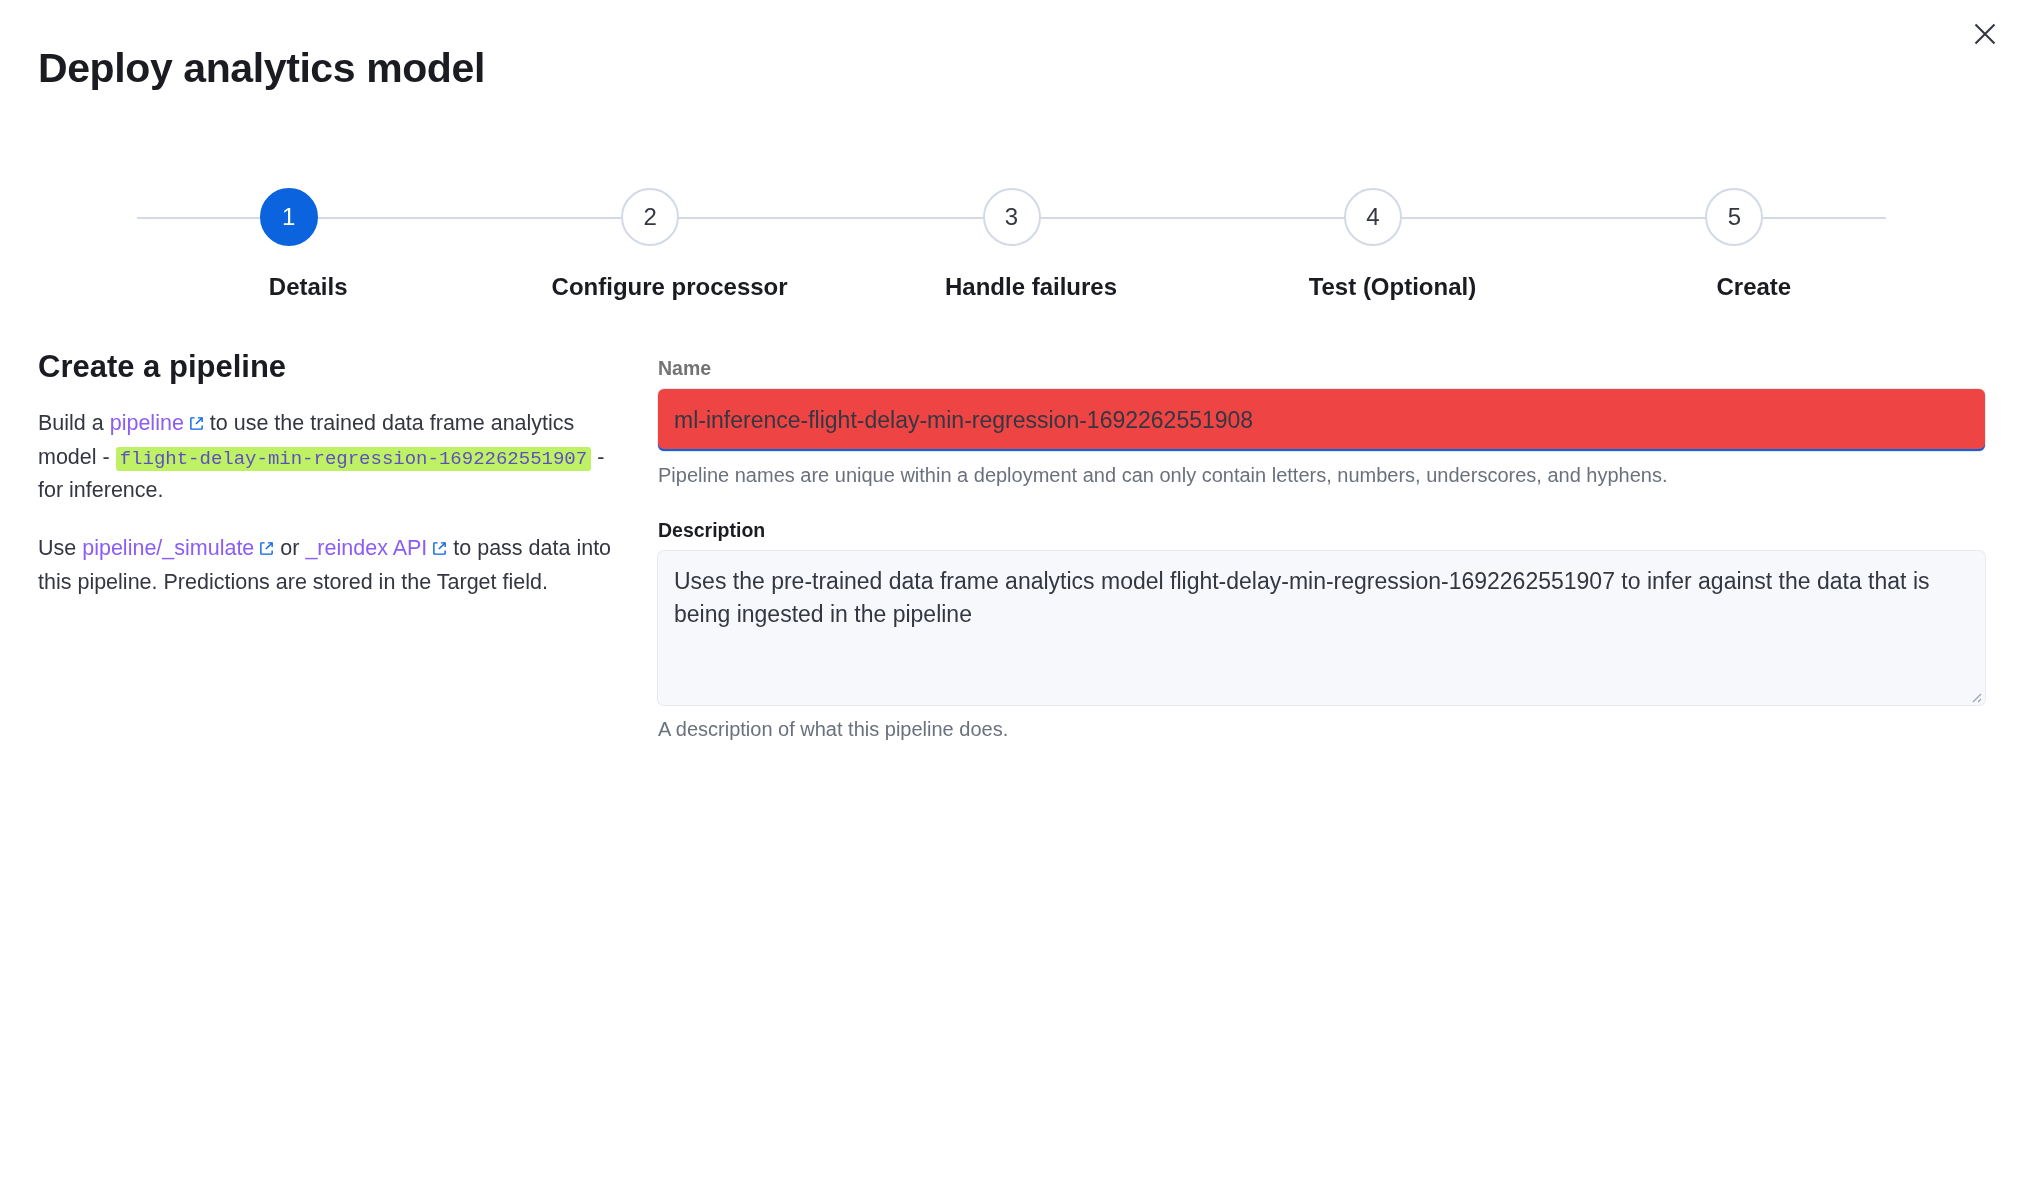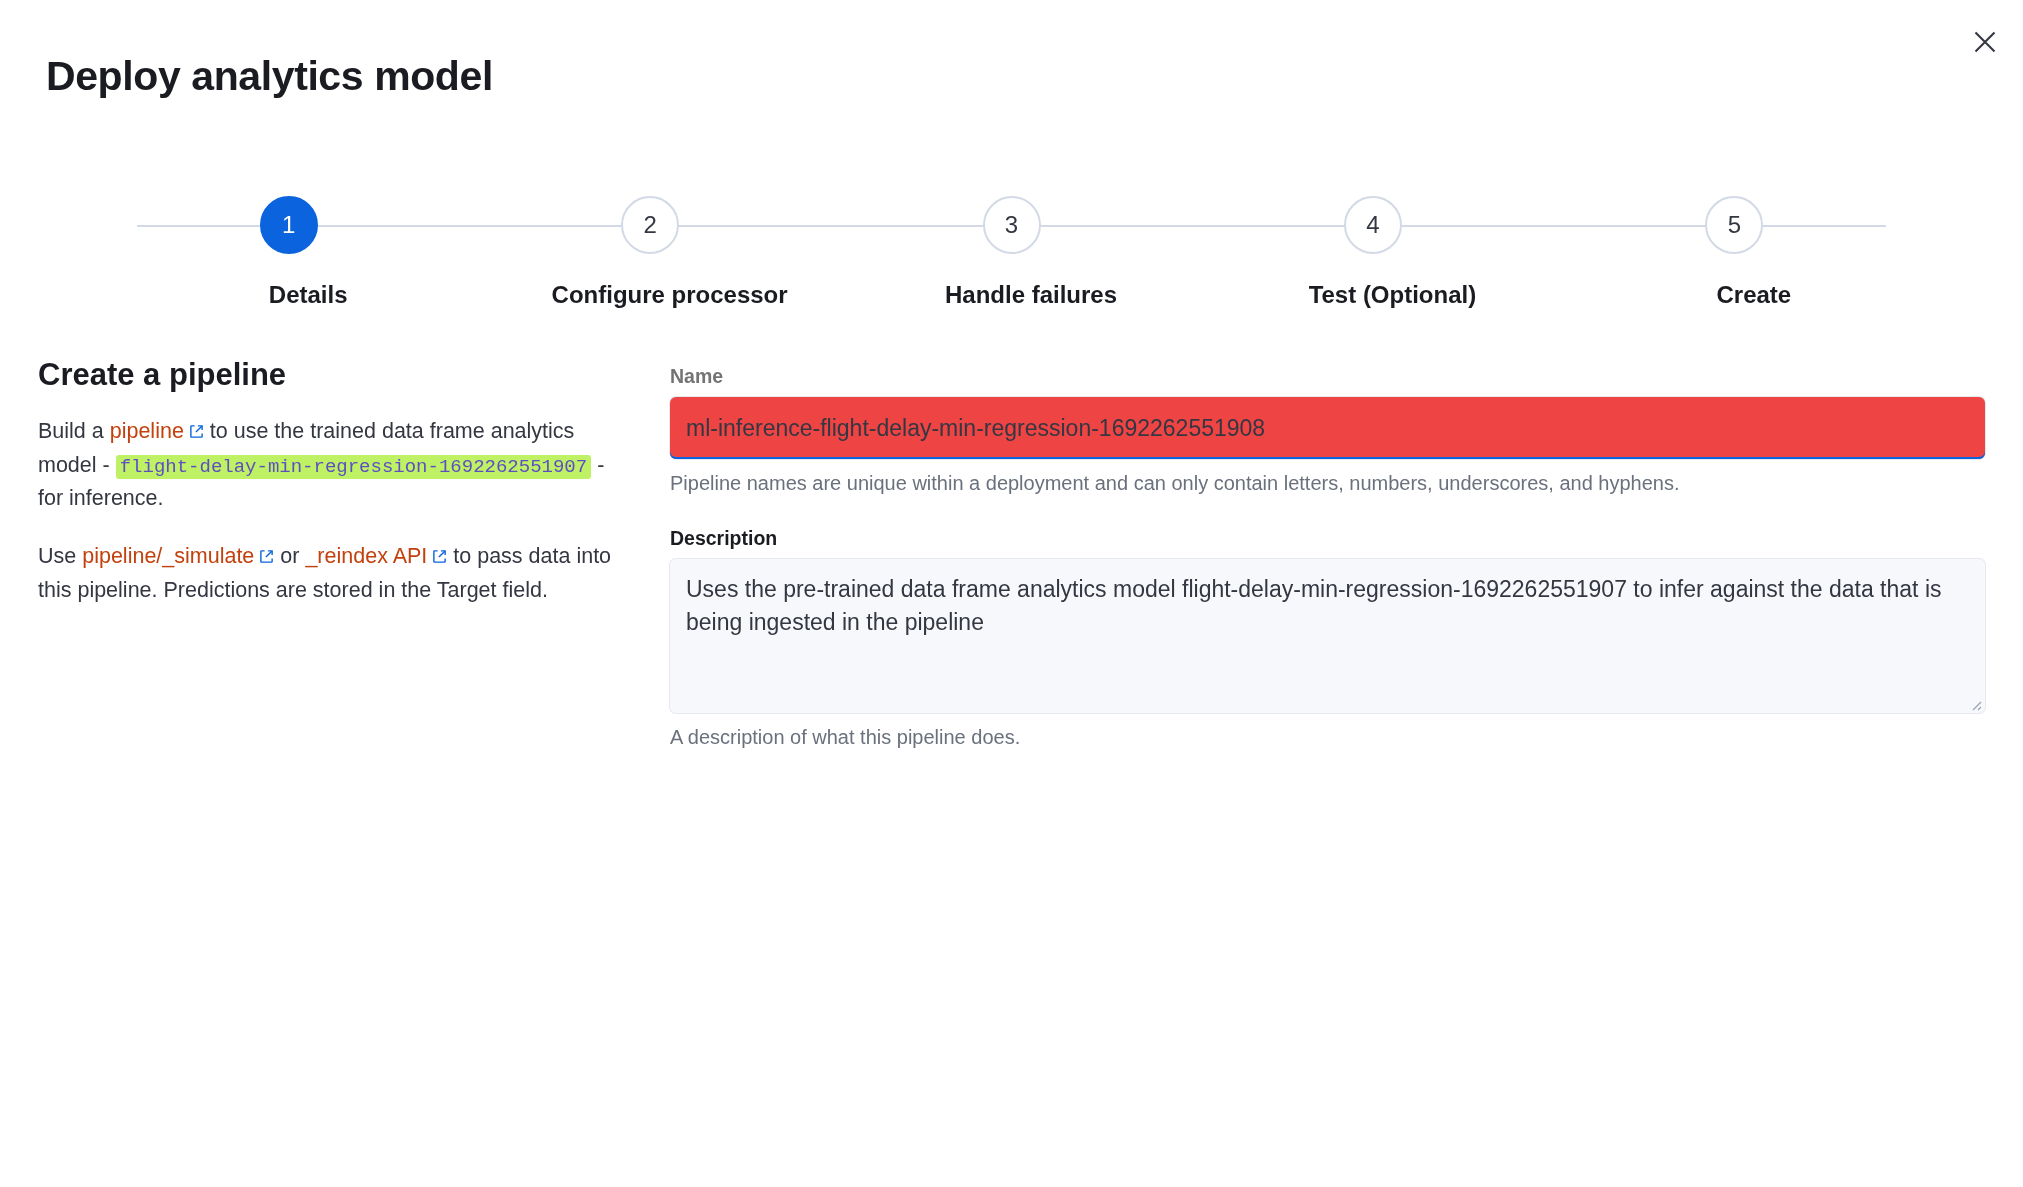--- a/index.html
+++ b/index.html
@@ -35,21 +35,21 @@
     cursor: pointer;
     color: #343741;
     font-size: 30px;
     line-height: 1;
     padding: 0;
   }
   .close-btn svg { display: block; }
 
   
   .modal-title {
-    margin: 8px;
+    margin: 0;
     padding: 45px 0 0 38px;
     font-size: 41px;
     font-weight: 700;
     letter-spacing: -0.4px;
     color: #1a1c21;
   }
 
   
   .steps {
     margin: 96px 0 0 0;
@@ -102,21 +102,21 @@
     height: 2px;
     background: #d3dae6;
     z-index: 1;
   }
 
   
   .body {
     display: flex;
     margin-top: 48px;
     padding: 0 38px 0 38px;
-    gap: 12px;
+    gap: 0;
   }
   .left-col {
     width: 620px;
     flex: 0 0 620px;
     padding-right: 40px;
   }
   .right-col {
     flex: 1 1 auto;
     padding-top: 8px;
   }
@@ -127,21 +127,21 @@
     font-weight: 700;
     color: #1a1c21;
   }
   .prose {
     font-size: 21.5px;
     line-height: 1.52;
     color: #343741;
     margin: 0 0 26px 0;
   }
   .prose a {
-    color: #c2410c;
+    color: #8b5cf6;
     text-decoration: none;
   }
   .ext-icon {
     display: inline-block;
     vertical-align: -1px;
     margin-left: 5px;
     color: #0b64dd;
   }
   code.inline {
     font-family: "Liberation Mono", monospace;

